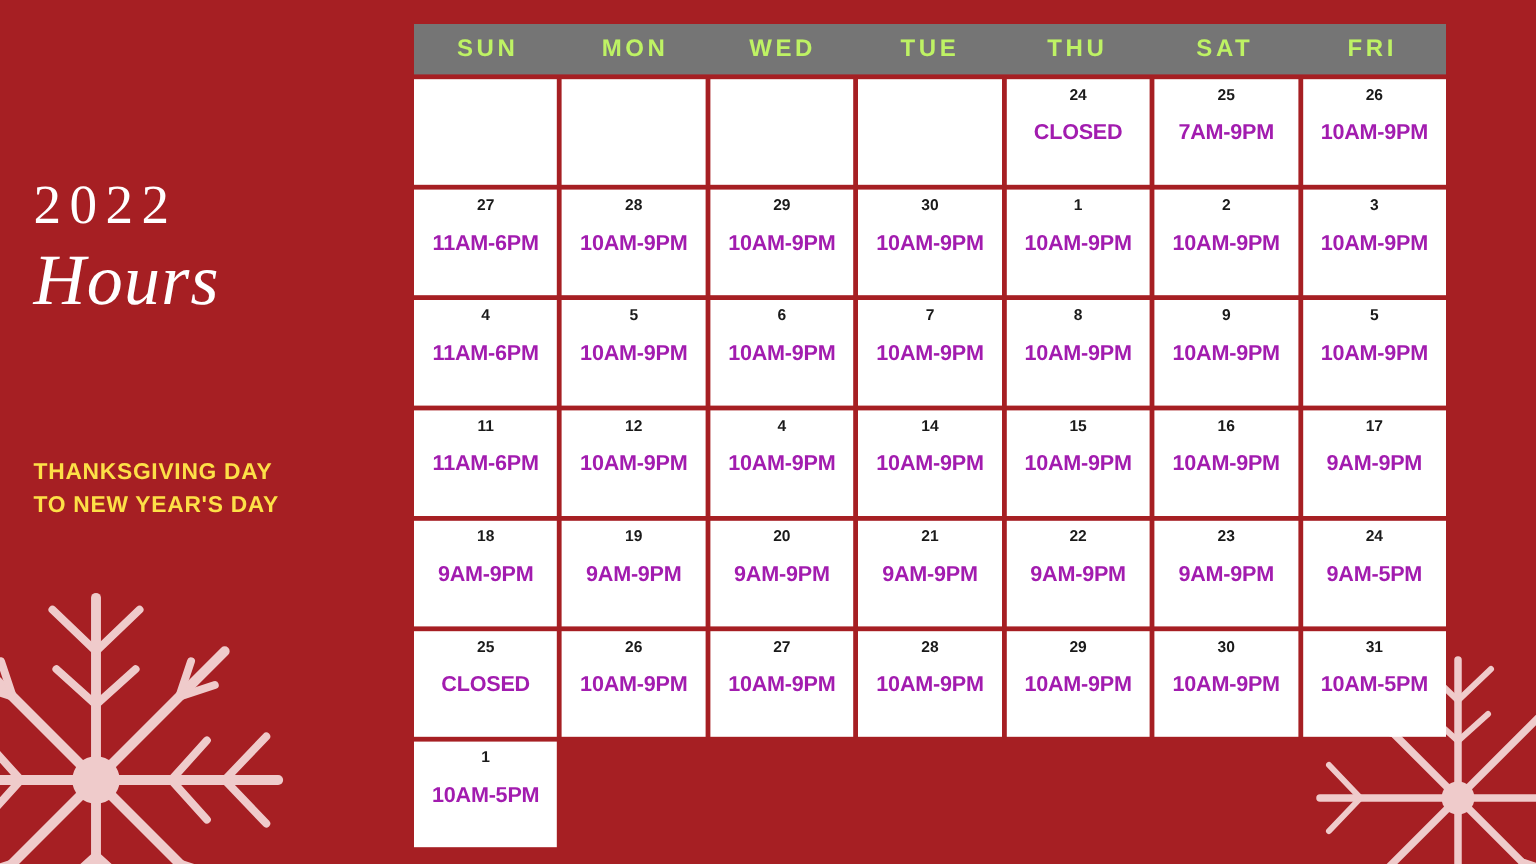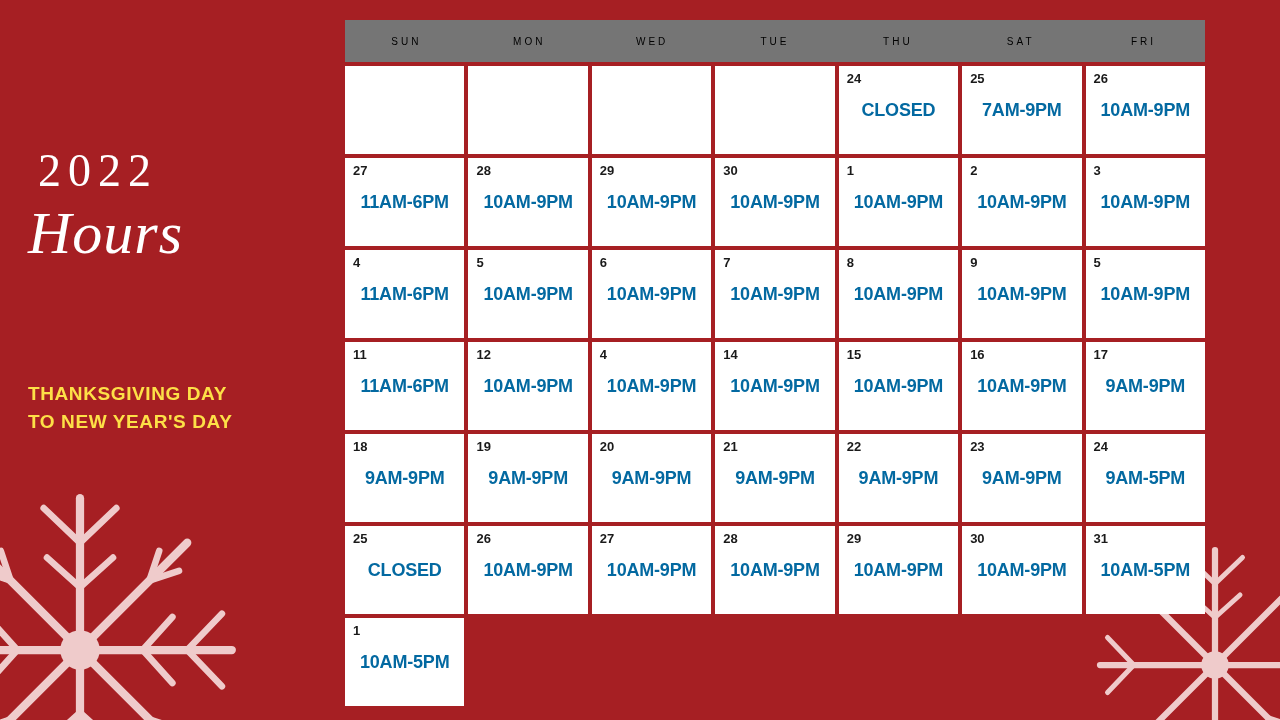--- a/index.html
+++ b/index.html
@@ -27,21 +27,20 @@
     left: 28px; top: 148px;
     width: 300px;
     color: #ffffff;
   }
   .year {
     font-family: "Liberation Serif", serif;
     font-size: 46px;
     letter-spacing: 7px;
     line-height: 1;
     margin-bottom: 6px;
-    margin-left: 10px;
   }
   .holiday, .hours {
     font-family: "Liberation Serif", serif;
     font-style: italic;
     font-size: 60px;
     line-height: 1.12;
     letter-spacing: 1px;
   }
   .subtitle {
     position: absolute;
@@ -77,23 +76,23 @@
   .dow-row {
     display: grid;
     grid-template-columns: repeat(7, 1fr);
     background: #757575;
     height: 42px;
   }
   .dow {
     display: flex;
     align-items: center;
     justify-content: center;
-    color: #000000;
-    font-size: 10px;
-    font-weight: normal;
+    color: #bef264;
+    font-size: 20px;
+    font-weight: bold;
     letter-spacing: 3px;
   }
   .weeks { margin-top: 4px; }
   .week {
     display: grid;
     grid-template-columns: repeat(7, 1fr);
     gap: 4px;
     margin-bottom: 4px;
     height: 88px;
   }
@@ -102,29 +101,30 @@
     position: relative;
     padding: 6px 8px;
   }
   .cell.empty { background: #ffffff; }
   .cell.blank { background: transparent; }
   .daynum {
     font-size: 13px;
     font-weight: bold;
     color: #1a1a1a;
     line-height: 1;
+    text-align: center;
   }
   .hourtext {
     position: absolute;
     left: 0; right: 0;
     top: 34px;
     text-align: center;
     font-size: 18px;
     font-weight: bold;
-    color: #0369a1;
+    color: #a21caf;
     letter-spacing: -0.2px;
   }
 </style>
 </head>
 <body>
 
 <div class="page">
 
   <div class="left">
 

